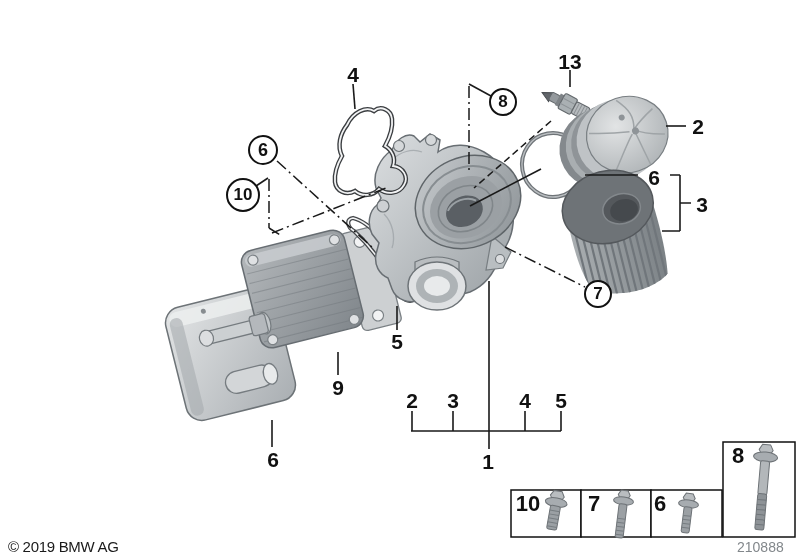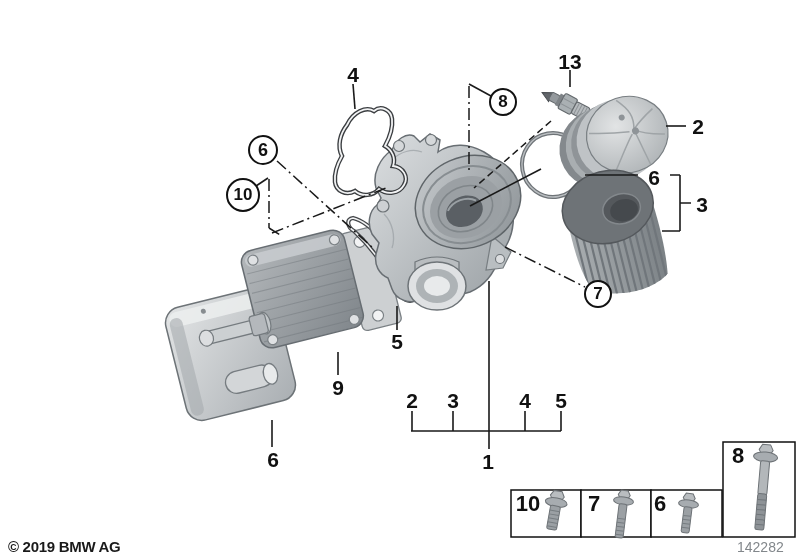--- a/index.html
+++ b/index.html
@@ -5,21 +5,21 @@
   html,body{margin:0;padding:0;background:#fff;}
   #stage{position:relative;width:800px;height:560px;background:#fff;overflow:hidden;
          font-family:"Liberation Sans","DejaVu Sans",sans-serif;}
   #artwork{position:absolute;left:0;top:0;}
   .lbl{position:absolute;transform:translate(-50%,-50%);font-weight:bold;font-size:21px;
        color:#111;line-height:1;white-space:nowrap;}
   .circ{position:absolute;display:flex;align-items:center;justify-content:center;
         border:2.5px solid #111;border-radius:50%;background:#fff;font-weight:bold;
         color:#111;box-sizing:border-box;}
   .boxlbl{position:absolute;transform:translate(-50%,-50%);font-weight:bold;font-size:22px;color:#111;}
-  #copyright{position:absolute;left:8px;top:538px;font-size:15px;font-weight:bold;
+  #copyright{position:absolute;left:8px;top:538px;font-size:15px;font-weight:normal;
              letter-spacing:-0.3px;color:#1a1a1a;}
   #drawno{position:absolute;left:737px;top:539px;font-size:14px;color:#82878b;}
 </style>
 </head>
 <body>
 
 <div id="stage">
 
   <svg id="artwork" width="800" height="560" viewBox="0 0 800 560">
     <defs>
@@ -278,14 +278,14 @@
   <div class="circ" style="left:226px;top:178px;width:34px;height:34px;font-size:17px">10</div>
   <div class="circ" style="left:489px;top:88px;width:28px;height:28px;font-size:17px">8</div>
   <div class="circ" style="left:584px;top:280px;width:28px;height:28px;font-size:17px">7</div>
 
   <div class="boxlbl" style="left:528px;top:504px">10</div>
   <div class="boxlbl" style="left:594px;top:504px">7</div>
   <div class="boxlbl" style="left:660px;top:504px">6</div>
   <div class="boxlbl" style="left:738px;top:456px">8</div>
 
   <div id="copyright">© 2019 BMW AG</div>
-  <div id="drawno">142282</div>
+  <div id="drawno">210888</div>
 </div>
 
 </body></html>

